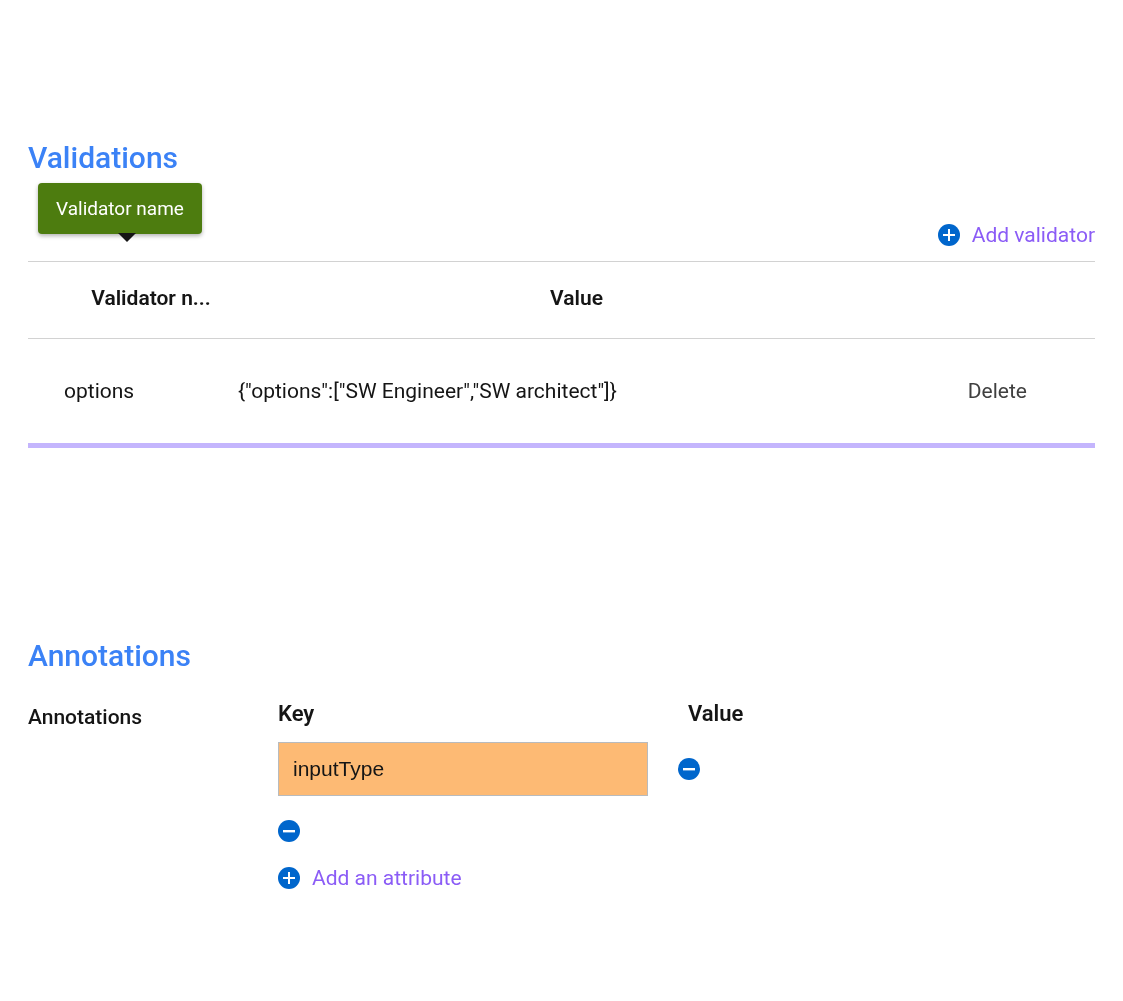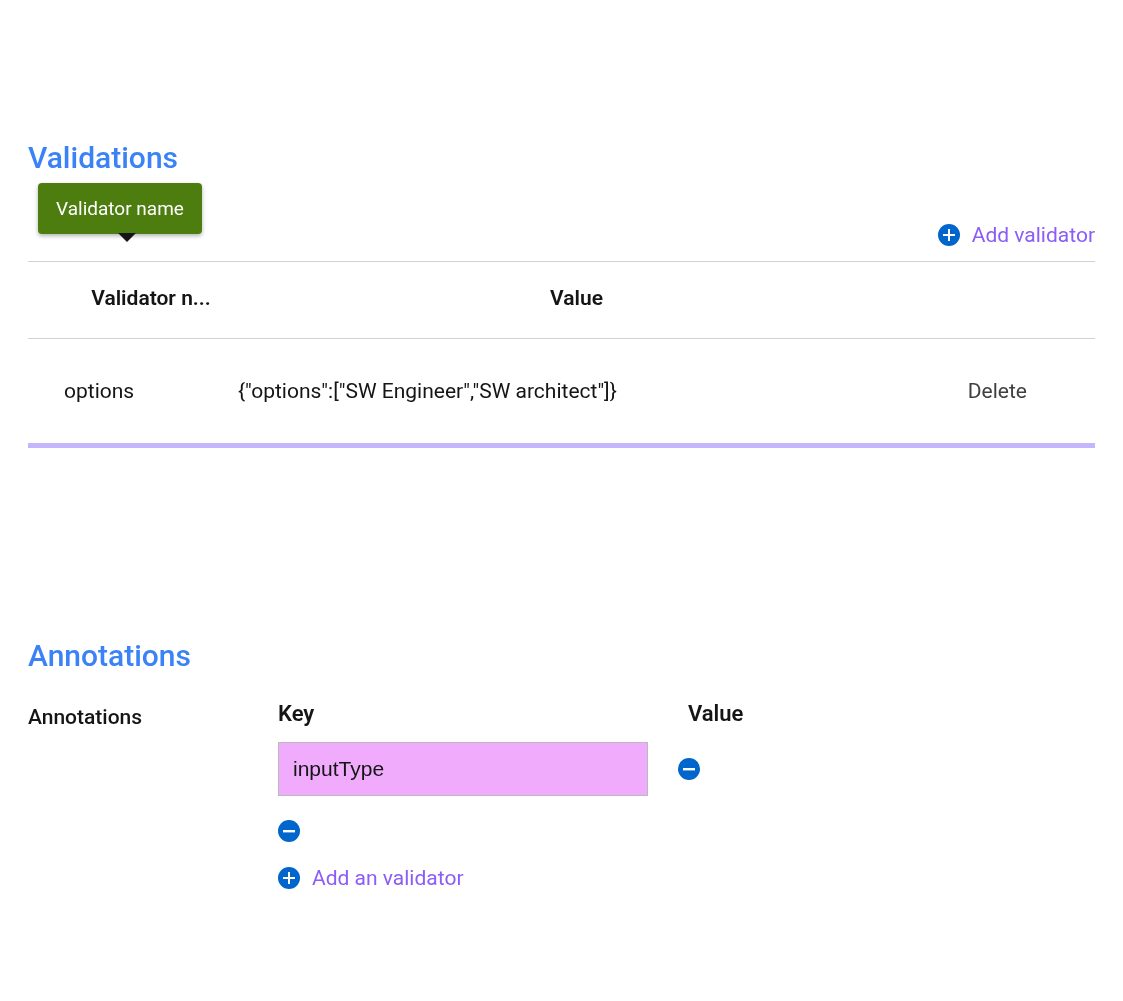--- a/index.html
+++ b/index.html
@@ -136,21 +136,21 @@
       gap: 30px;
       margin-bottom: 24px;
     }
     .kv-input {
       width: 370px;
       height: 54px;
       border: 1px solid #b8bbbe;
       font-size: 21px;
       padding: 0 14px;
       color: #151515;
-      background: #f0abfc;
+      background: #fdba74;
     }
     .kv-input.focused {
       border: 3px solid #151515;
       padding: 0 12px;
     }
     .remove-btn {
       cursor: pointer;
       display: inline-flex;
       align-items: center;
     }
@@ -236,19 +236,19 @@
         </span>
       </div>
 
       <div class="add-attr-row">
         <a class="link-btn">
           <span class="plus-circle-icon">
             <svg width="12" height="12" viewBox="0 0 12 12">
                 <path d="M5 0h2v5h5v2H7v5H5V7H0V5h5V0z" fill="white"></path>
               </svg>
           </span>
-          <span>Add an validator</span>
+          <span>Add an attribute</span>
         </a>
       </div>
     </div>
   </div>
 
 </div>
 
 </body></html>

